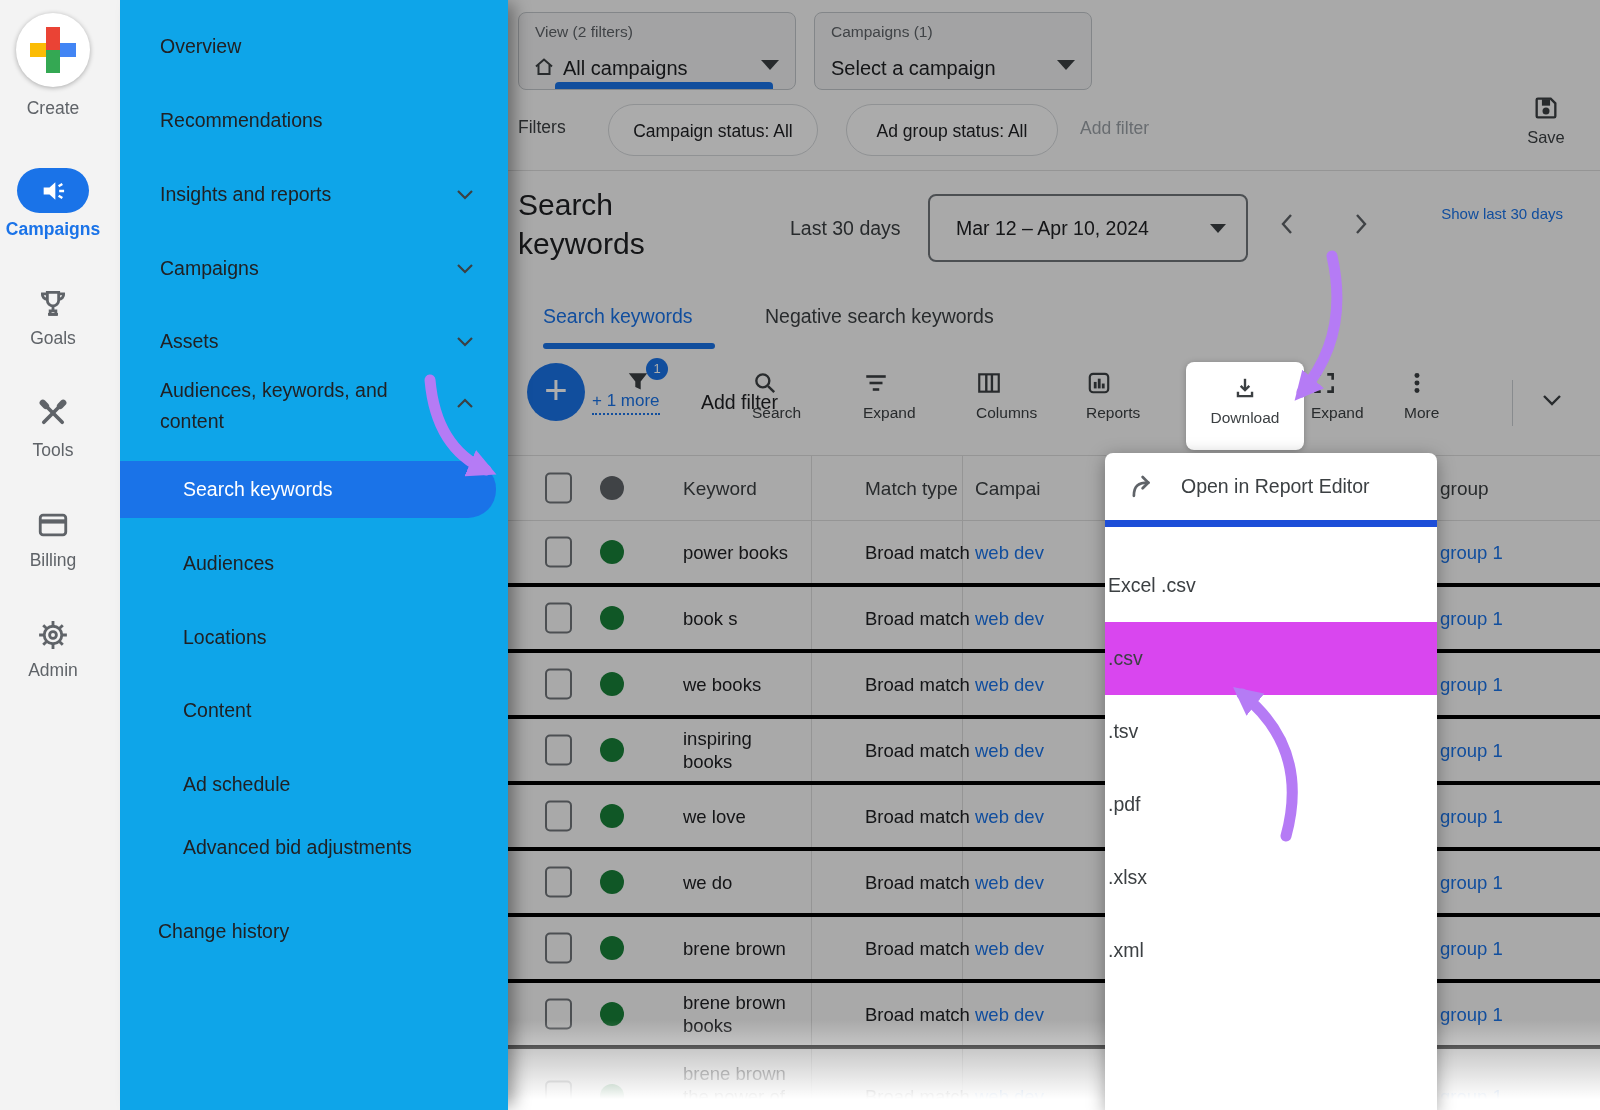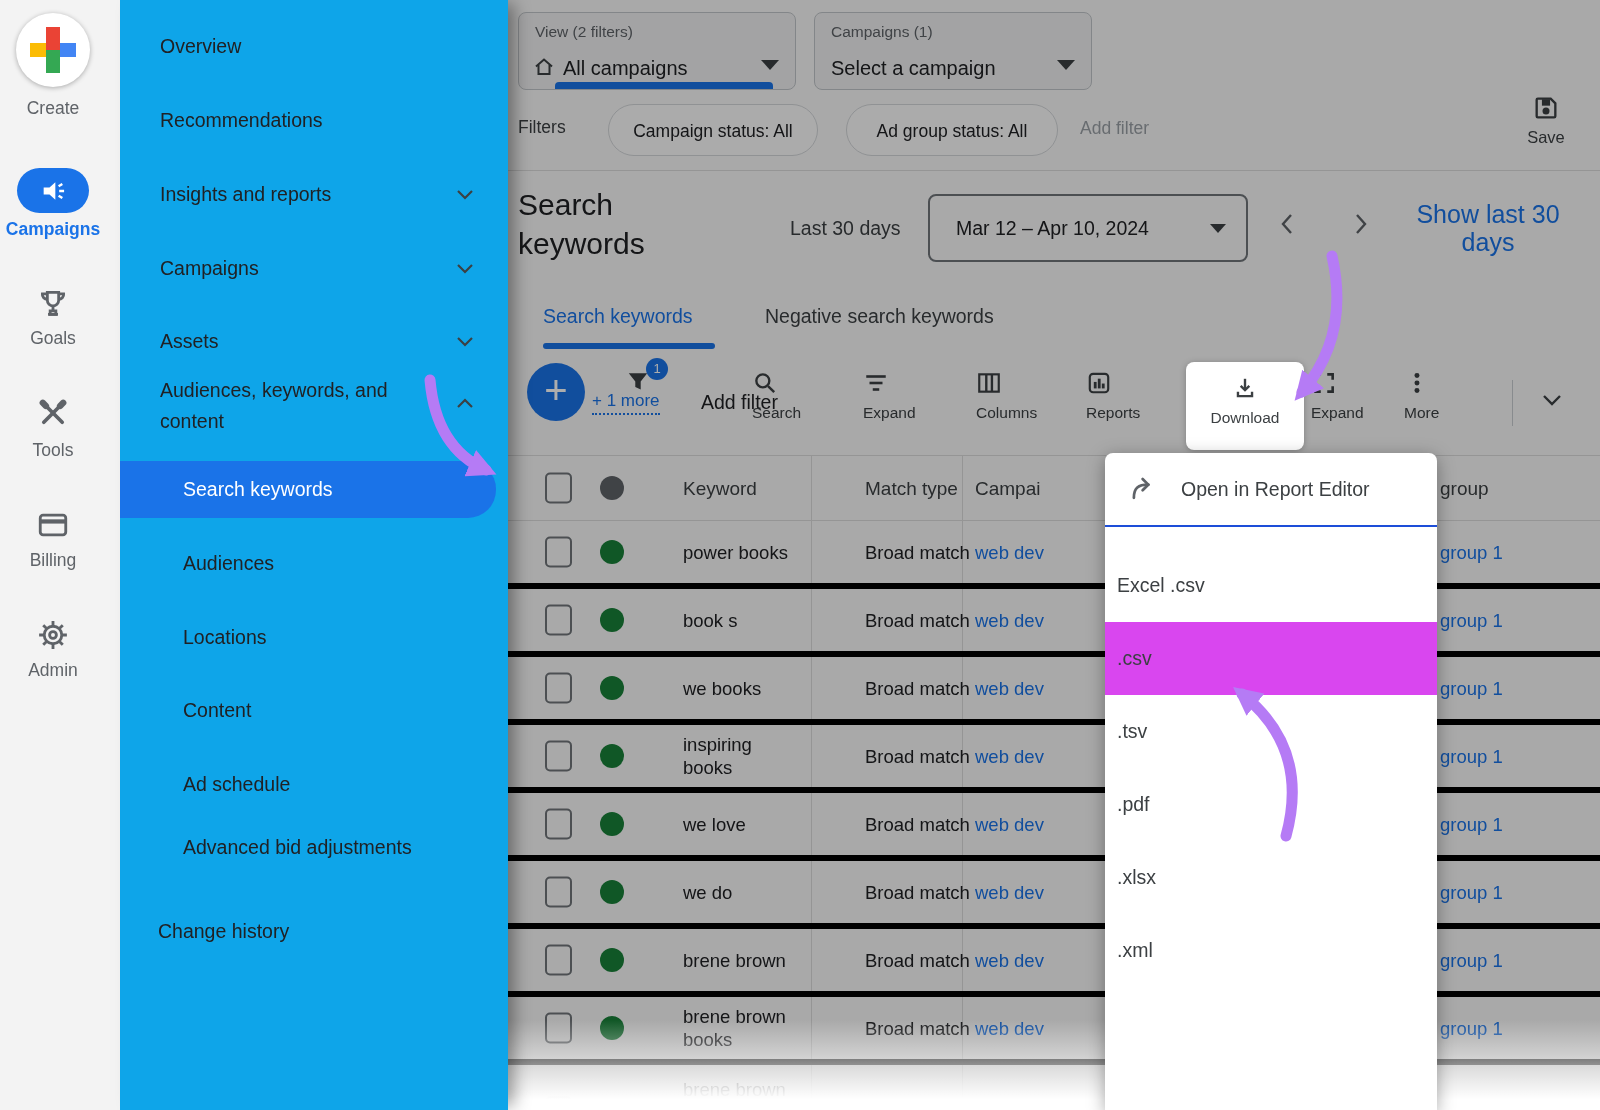--- a/index.html
+++ b/index.html
@@ -61,21 +61,21 @@
   .save-wrap .lbl{font-size:16.5px;margin-top:6px;}
   .hline{position:absolute;left:0;right:0;top:170px;border-top:1px solid #dcdcdc;}
 
   
   .page-title{position:absolute;left:10px;top:185px;width:180px;font-size:30px;line-height:39px;color:#202124;}
   .range-label{position:absolute;left:282px;top:217px;font-size:19.5px;color:#3c4043;}
   .date-box{position:absolute;left:420px;top:194px;width:320px;height:68px;border:2px solid #70757a;border-radius:8px;box-sizing:border-box;}
   .date-box .txt{position:absolute;left:26px;top:0;line-height:64px;font-size:19.5px;color:#202124;}
   .date-box .caret{right:20px;top:28px;border-left-width:8px;border-right-width:8px;border-top-width:9px;}
   .chev-nav{position:absolute;top:212px;color:#5f6368;}
-  .show-link{position:absolute;left:905px;top:200px;width:150px;text-align:center;font-size:25px;line-height:28px;color:var(--accent-blue,#1a73e8);}
+  .show-link{position:absolute;left:905px;top:200px;width:150px;text-align:right;font-size:15px;line-height:28px;color:var(--accent-blue,#1a73e8);}
 
   
   .tab{position:absolute;top:305px;font-size:19.5px;}
   .tab.active{left:35px;color:var(--accent-blue,#1a73e8);font-weight:500;}
   .tab.inactive{left:257px;color:#3c4043;}
   .tab-underline{position:absolute;left:35px;top:343px;width:172px;height:6px;border-radius:3px;background:var(--accent-blue,#1a73e8);}
 
   
   .plus-circle{position:absolute;left:19px;top:363px;width:58px;height:58px;border-radius:50%;background:var(--accent-blue,#1a73e8);
     color:#fff;font-size:40px;line-height:54px;text-align:center;font-weight:300;}
@@ -86,38 +86,38 @@
   .tb-addfilter{position:absolute;left:193px;top:391px;font-size:19.5px;color:#202124;}
   .tbtn{position:absolute;top:370px;width:90px;display:flex;flex-direction:column;color:#3c4043;}
   .tbtn .tlabel, .spotlight .tlabel{font-size:15.5px;color:#3c4043;margin-top:8px;}
   .tb-sep{position:absolute;left:1004px;top:380px;width:1px;height:46px;background:#c9cdd1;}
   .tb-chev{position:absolute;left:1032px;top:388px;color:#3c4043;}
 
   
   .thead{position:absolute;left:0;right:0;top:455px;height:66px;border-top:1px solid #dcdcdc;border-bottom:1px solid #dcdcdc;box-sizing:border-box;}
   .vline{position:absolute;top:455px;bottom:0;width:1px;background:#dcdcdc;}
   .rows{position:absolute;left:0;right:0;top:521px;}
-  .row{position:relative;height:62px;border-bottom:6px solid #000000;}
+  .row{position:relative;height:62px;border-bottom:4px solid #000000;}
   .row.faded{height:93px;border-bottom:none;}
   .cbx{position:absolute;left:37px;top:50%;transform:translateY(-50%);width:27px;height:31px;border:2.5px solid #70757a;border-radius:5px;box-sizing:border-box;}
   .sdot{position:absolute;left:92px;top:50%;transform:translateY(-50%);width:24px;height:24px;border-radius:50%;}
   .sdot.gray{background:#5f6368;}
   .sdot.green{background:var(--green-dot,#188038);}
   .cell{position:absolute;top:50%;transform:translateY(-50%);font-size:18.5px;color:#202124;line-height:23px;}
   .cell.hd{color:#3c4043;font-size:19px;}
   .c-kw{left:175px;width:118px;}
   .c-mt{left:324px;margin-left:33px;}
   .c-camp{left:467px;color:var(--accent-blue,#1a73e8);}
   .c-grp{left:932px;color:var(--accent-blue,#1a73e8);}
 
   
-  .menu-first{height:74px;display:flex;align-items:center;padding-left:22px;border-bottom:2px solid #1d4ed8;box-sizing:border-box;color:#5f6368;}
+  .menu-first{height:74px;display:flex;align-items:center;padding-left:22px;border-bottom:7px solid #1d4ed8;box-sizing:border-box;color:#5f6368;}
   .menu-first .mlabel{margin-left:24px;font-size:19.5px;color:#3c4043;}
   .menu-list{padding-top:22px;}
-  .menu-item{height:73px;line-height:73px;padding-left:12px;font-size:19.5px;color:#3c4043;}
+  .menu-item{height:73px;line-height:73px;padding-left:3px;font-size:19.5px;color:#3c4043;}
   .menu-item.highlight{background:#d946ef;}
 
   svg{display:block;}
 </style>
 </head>
 <body>
 
 <div class="main">
 
   <div class="drop-btn" style="left:10px;">

